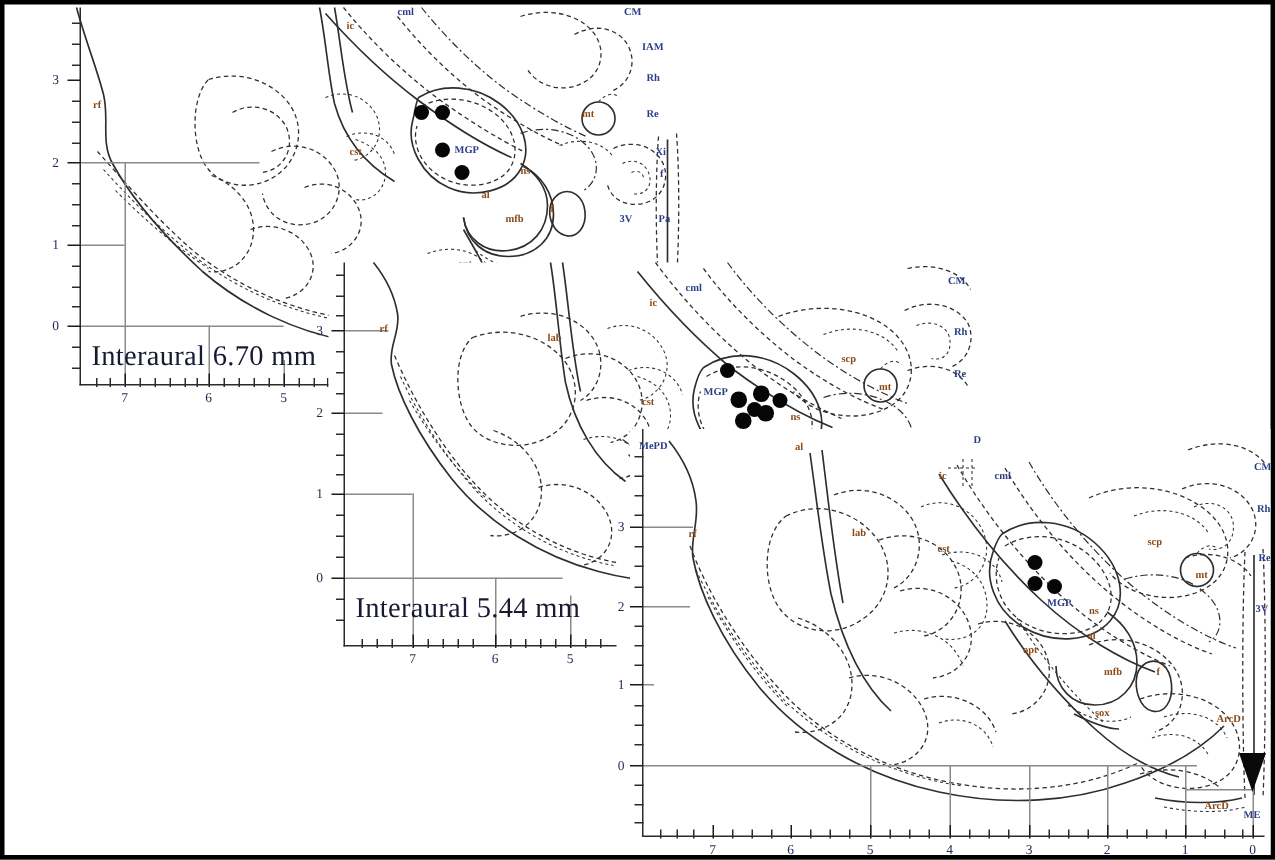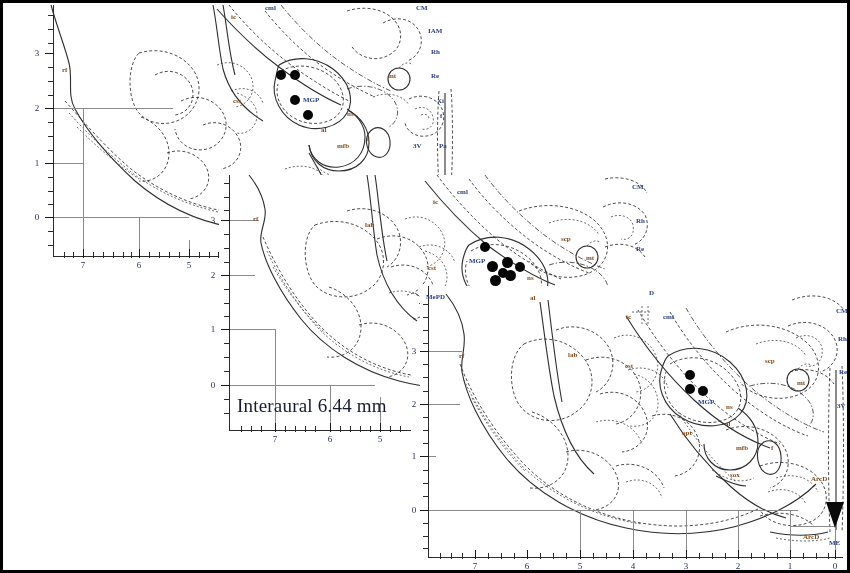--- a/index.html
+++ b/index.html
@@ -161,20 +161,21 @@
     <div class="tick" style="left:201px;top:247px;width:1px;height:6px;"></div>
 
     <div class="axlabel" style="left:14px;top:43px;width:12px;">3</div>
     <div class="axlabel" style="left:14px;top:98px;width:12px;">2</div>
     <div class="axlabel" style="left:14px;top:153px;width:12px;">1</div>
     <div class="axlabel" style="left:14px;top:207px;width:12px;">0</div>
     <div class="axlabel" style="left:60px;top:255px;width:12px;">7</div>
     <div class="axlabel" style="left:116px;top:255px;width:12px;">6</div>
     <div class="axlabel" style="left:166px;top:255px;width:12px;">5</div>
 
+    <div class="caption" style="left:44px;top:222px;">Interaural 6.70 mm</div>
   </div>
 
   <div>
     <div class="alabel warm" style="left:228px;top:11px;">ic</div>
     <div class="alabel" style="left:262px;top:2px;">cml</div>
     <div class="alabel warm" style="left:59px;top:64px;">rf</div>
     <div class="alabel warm" style="left:230px;top:95px;">cst</div>
     <div class="alabel" style="left:300px;top:94px;">MGP</div>
     <div class="alabel warm" style="left:344px;top:108px;">ns</div>
     <div class="alabel warm" style="left:318px;top:124px;">al</div>
@@ -299,21 +300,21 @@
     <div class="tick" style="left:181px;top:251px;width:1px;height:6px;"></div>
 
     <div class="axlabel" style="left:-12px;top:40px;width:12px;">3</div>
     <div class="axlabel" style="left:-12px;top:95px;width:12px;">2</div>
     <div class="axlabel" style="left:-12px;top:149px;width:12px;">1</div>
     <div class="axlabel" style="left:-12px;top:205px;width:12px;">0</div>
     <div class="axlabel" style="left:50px;top:259px;width:12px;">7</div>
     <div class="axlabel" style="left:105px;top:259px;width:12px;">6</div>
     <div class="axlabel" style="left:155px;top:259px;width:12px;">5</div>
 
-    <div class="caption" style="left:18px;top:220px;">Interaural 6.44 mm</div>
+    <div class="caption" style="left:18px;top:220px;">Interaural 5.44 mm</div>
   </div>
 
   <div>
     <div class="alabel warm" style="left:430px;top:196px;">ic</div>
     <div class="alabel" style="left:454px;top:186px;">cml</div>
     <div class="alabel warm" style="left:250px;top:213px;">rf</div>
     <div class="alabel warm" style="left:362px;top:219px;">lab</div>
     <div class="alabel warm" style="left:425px;top:262px;">cst</div>
     <div class="alabel" style="left:466px;top:255px;">MGP</div>
     <div class="alabel warm" style="left:524px;top:272px;">ns</div>

